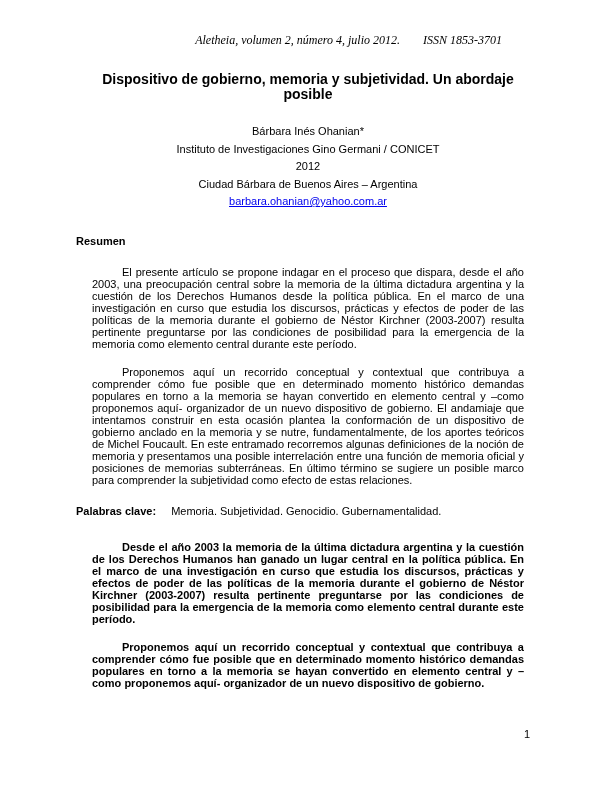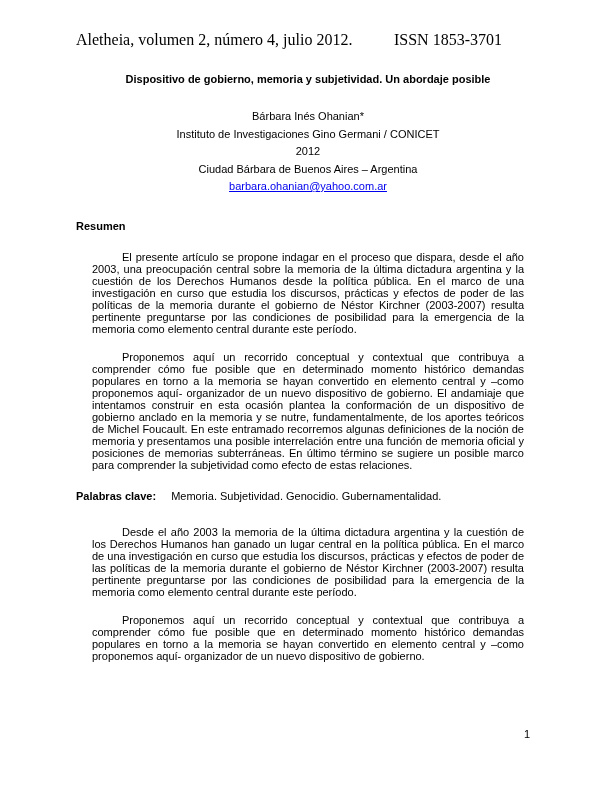--- a/index.html
+++ b/index.html
@@ -10,31 +10,32 @@
     background: #ffffff;
     box-sizing: border-box;
     padding: 33px 72px 0 76px;
     font-family: "Liberation Sans", sans-serif;
     font-size: 11px;
     color: #000000;
     overflow: hidden;
   }
   .doc-header {
     display: flex;
-    justify-content: space-between;
+    justify-content: flex-end;
     font-family: "Liberation Serif", serif;
-    font-size: 16px;
+    font-size: 12px;
     line-height: 14px;
+    font-style: italic;
   }
-  .doc-header .issn { padding-right: 38px; }
+  .doc-header .issn { padding-right: 38px; margin-left: 23px; }
   .paper-title {
     margin-top: 25px;
     text-align: center;
     font-weight: bold;
-    font-size: 11px;
+    font-size: 14px;
     line-height: 15px;
   }
   .author-block {
     margin-top: 21px;
     text-align: center;
     line-height: 17.5px;
   }
   .author-block .line { display: block; }
   .email-link {
     color: #0000EE;
@@ -52,21 +53,21 @@
     text-align: justify;
     text-indent: 30px;
     line-height: 12px;
   }
   .keywords {
     margin-top: 17px;
     line-height: 17px;
   }
   .keywords .kw-label { font-weight: bold; }
   .keywords .kw-text { margin-left: 15px; }
-  .body-section { margin-top: 21px; }
+  .body-section { margin-top: 21px; font-weight: bold; }
   .page-number {
     position: absolute;
     top: 727px;
     right: 82px;
     line-height: 14px;
   }
 </style>
 </head>
 <body>
 

